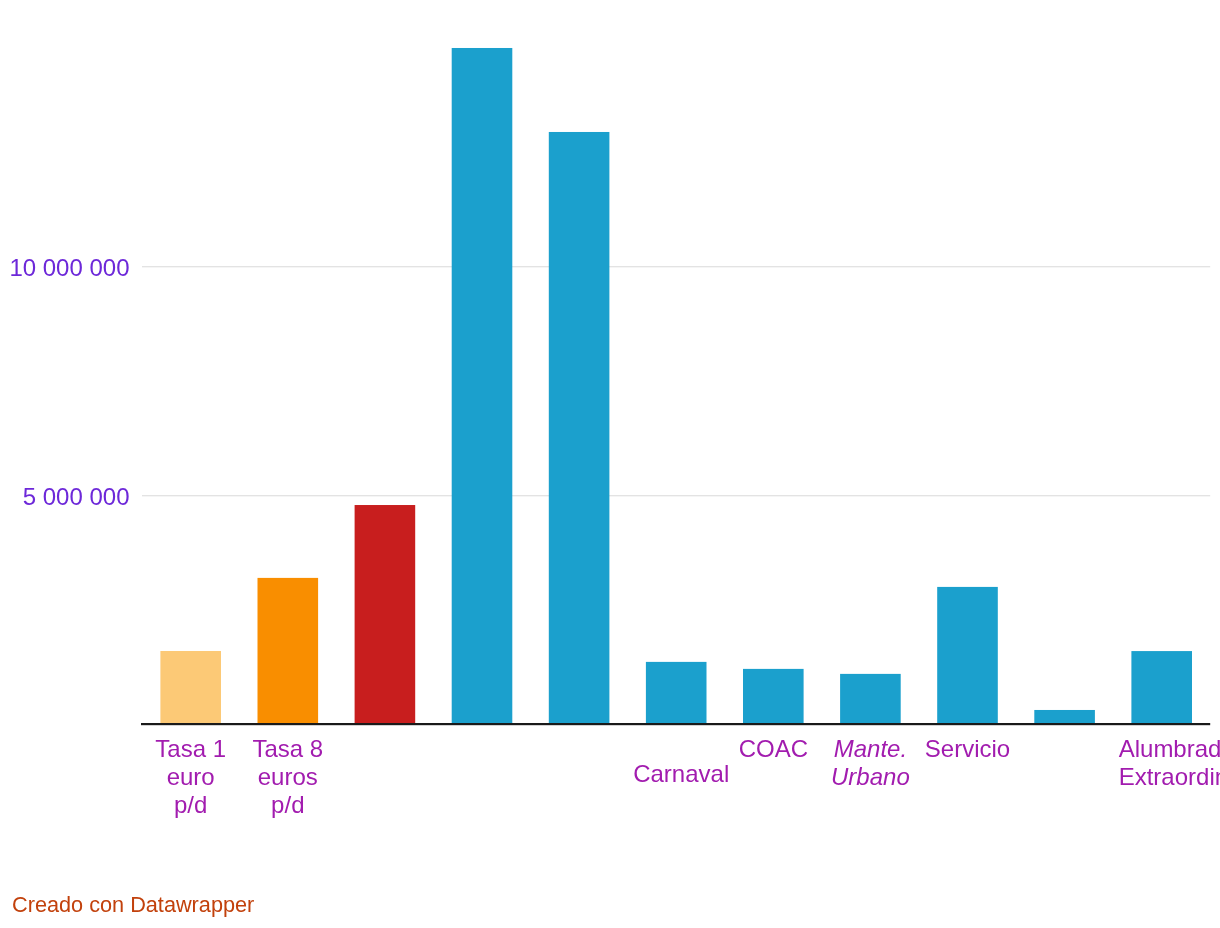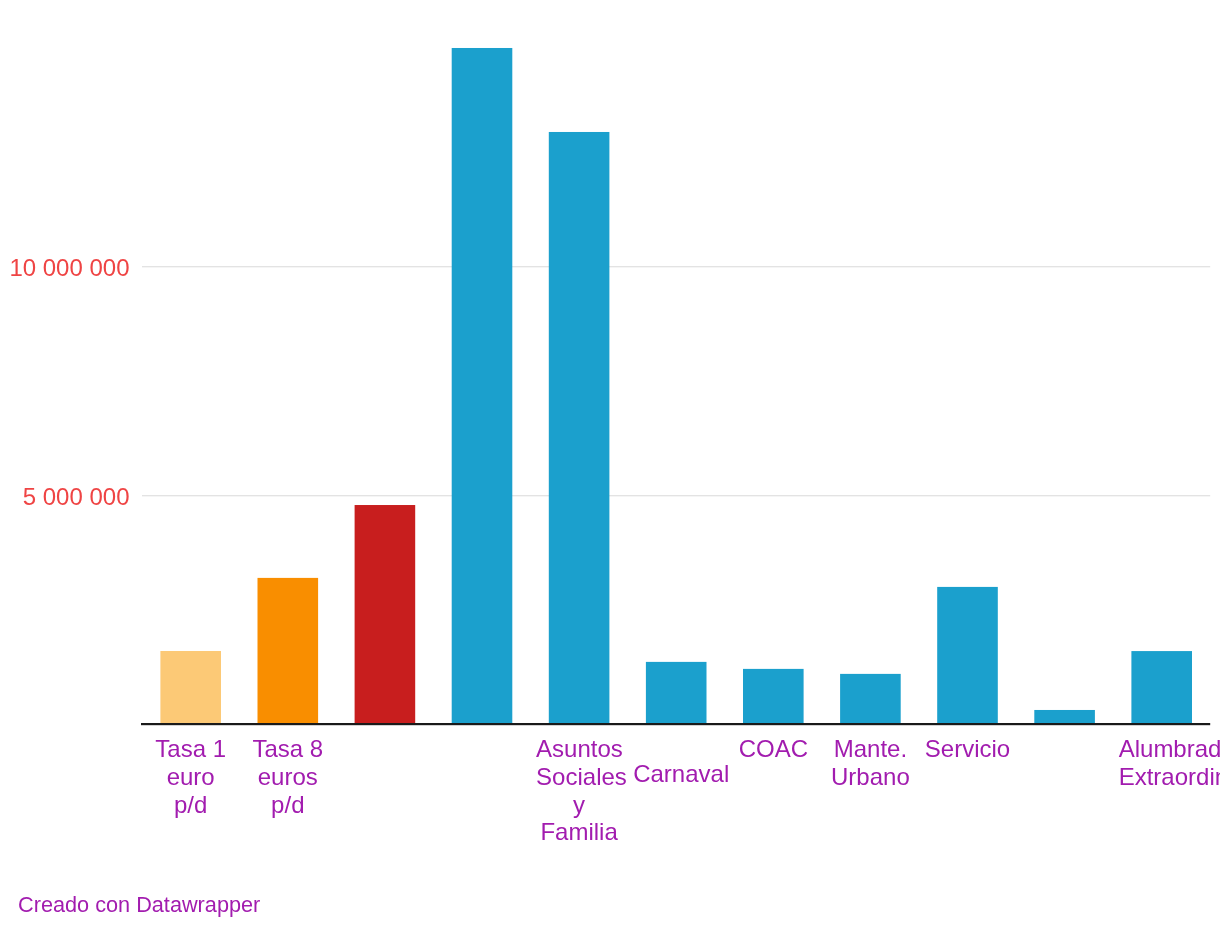--- a/index.html
+++ b/index.html
@@ -31,39 +31,39 @@
   .layer {
     position: absolute;
     left: 0;
     top: 0;
     width: 1220px;
     height: 928px;
   }
   .ytick-label {
     position: absolute;
     font-size: 24px;
-    color: #ef4444;
+    color: #6d28d9;
     text-align: right;
     line-height: 24px;
     white-space: nowrap;
   }
   .xtick-label {
     position: absolute;
     font-size: 24px;
     line-height: 27.7px;
     color: #a21caf;
     text-align: center;
   }
   .chart-credit {
     position: absolute;
-    left: 18px;
+    left: 12px;
     top: 894px;
     font-size: 21.7px;
     line-height: 22px;
-    color: #a21caf;
+    color: #c2410c;
     white-space: nowrap;
   }
 </style>
 </head>
 <body>
 
 <div id="chart-root">
 
   <svg id="plot-svg" width="1220" height="928">
     <g id="grid-group">
@@ -86,22 +86,21 @@
     <rect id="x-axis-line" x="141" y="723" width="1069.2" height="2.2" fill="#1a1a1a"></rect>
   </svg>
 
   <div class="layer" id="ytick-layer">
       <div class="ytick-label" style="right: 1090.5px; top: 485px;">5 000 000</div>
       <div class="ytick-label" style="right: 1090.5px; top: 256px;">10 000 000</div>
     </div>
   <div class="layer" id="xtick-layer">
       <div class="xtick-label" style="left: 147.7px; width: 86px; top: 735.2px;">Tasa 1 euro p/d</div>
       <div class="xtick-label" style="left: 244.8px; width: 86px; top: 735.2px;">Tasa 8 euros p/d</div>
-      <div class="xtick-label" style="left: 536.1px; width: 86px; top: 735.2px;">Asuntos Sociales y Familia</div>
       <div class="xtick-label" style="left: 633.2px; width: 86px; top: 742px; margin-top: 18px;">Carnaval</div>
       <div class="xtick-label" style="left: 730.3px; width: 86px; top: 735.2px;">COAC</div>
-      <div class="xtick-label" style="left: 827.4px; width: 86px; top: 735.2px;">Mante. Urbano</div>
+      <div class="xtick-label" style="left: 827.4px; width: 86px; top: 735.2px; font-style: italic;">Mante. Urbano</div>
       <div class="xtick-label" style="left: 924.5px; width: 86px; top: 735.2px;">Servicio</div>
       <div class="xtick-label" style="left: 1118.7px; width: 86px; top: 735.2px;">Alumbrado Extraordinario</div>
     </div>
 
   <div class="chart-credit">Creado con Datawrapper</div>
 </div>
 
 </body></html>

